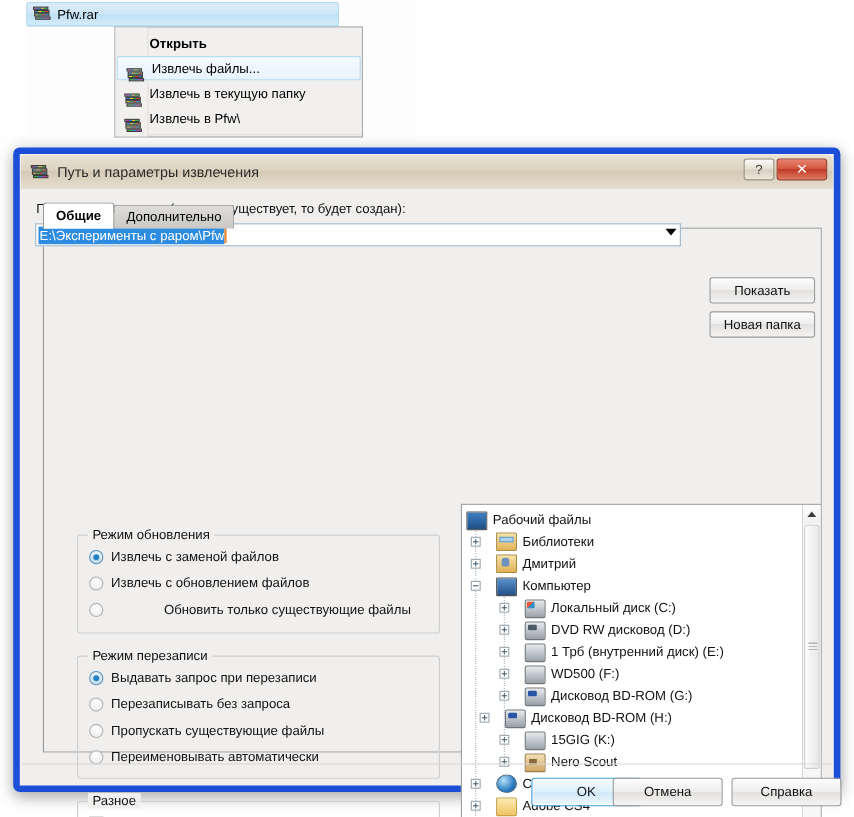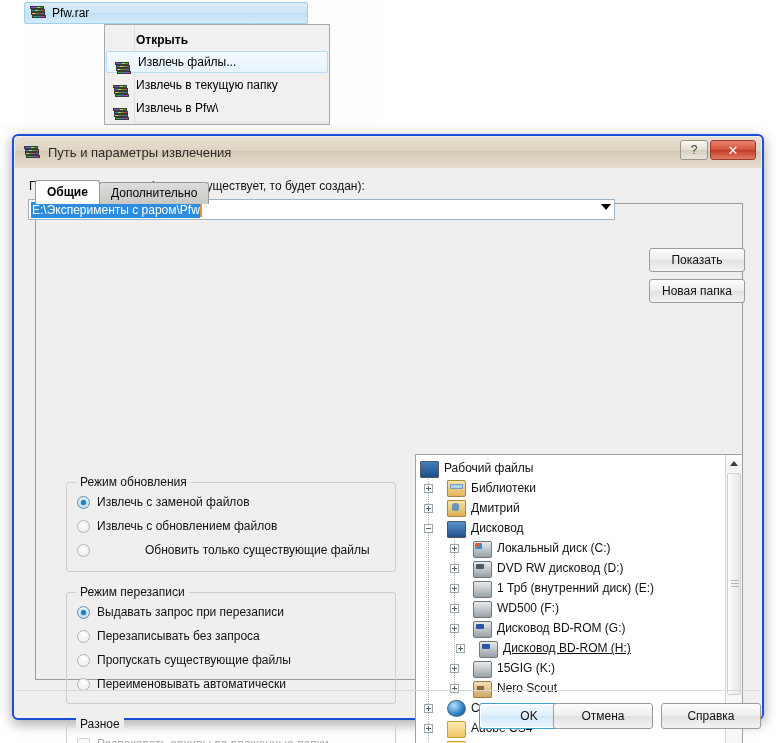--- a/index.html
+++ b/index.html
@@ -50,21 +50,21 @@
   .ctx-item.bold .txt{font-weight:bold;padding-left:23px;}
   .ctx-item.hl{
     background:linear-gradient(to bottom,#f4fafe,#e8f4fd);
     border:1px solid #b8dcf4;border-radius:2px;margin:0 1px;height:22px;
   }
   #ctx-menu .bottom-sep{position:absolute;left:30px;right:0;bottom:1px;height:1px;background:#e2e0de;}
 
   
   #dialog{
     position:absolute;left:12px;top:134px;width:752px;height:586px;
-    border:2px solid #1d4ed8;border-radius:6px;
+    border:6px solid #1d4ed8;border-radius:6px;
     background:#f0efee;
     box-shadow:0 4px 14px rgba(0,0,0,.35);
     box-sizing:border-box;
   }
   #dialog-frame{
     position:absolute;left:3px;top:3px;right:3px;bottom:3px;
     border:1px solid #ffffff;border-radius:4px;box-sizing:border-box;
     background:transparent;
   }
   #titlebar{
@@ -382,21 +382,21 @@
             <span class="exp plus"></span>
             <span class="dots"></span>
             <span class="ic ic-user"></span>
             <span class="lbl">Дмитрий</span>
           </div>
 
           <div class="tnode" style="padding-left:8px;">
             <span class="exp"></span>
             <span class="dots"></span>
             <span class="ic ic-pc"></span>
-            <span class="lbl">Дисковод</span>
+            <span class="lbl">Компьютер</span>
           </div>
 
           <div class="tnode" style="padding-left:34px;">
             <span class="exp plus"></span>
             <span class="dots"></span>
             <span class="ic ic-hdd win"></span>
             <span class="lbl">Локальный диск (C:)</span>
           </div>
 
           <div class="tnode" style="padding-left:34px;">
@@ -420,21 +420,21 @@
             <span class="lbl">WD500 (F:)</span>
           </div>
 
           <div class="tnode" style="padding-left:34px;">
             <span class="exp plus"></span>
             <span class="dots"></span>
             <span class="ic ic-bd"></span>
             <span class="lbl">Дисковод BD-ROM (G:)</span>
           </div>
 
-          <div class="tnode" style="padding-left:40px;text-decoration:underline;">
+          <div class="tnode" style="padding-left:16px;">
             <span class="exp plus"></span>
             <span class="dots"></span>
             <span class="ic ic-bd"></span>
             <span class="lbl">Дисковод BD-ROM (H:)</span>
           </div>
 
           <div class="tnode" style="padding-left:34px;">
             <span class="exp plus"></span>
             <span class="dots"></span>
             <span class="ic ic-hdd"></span>

